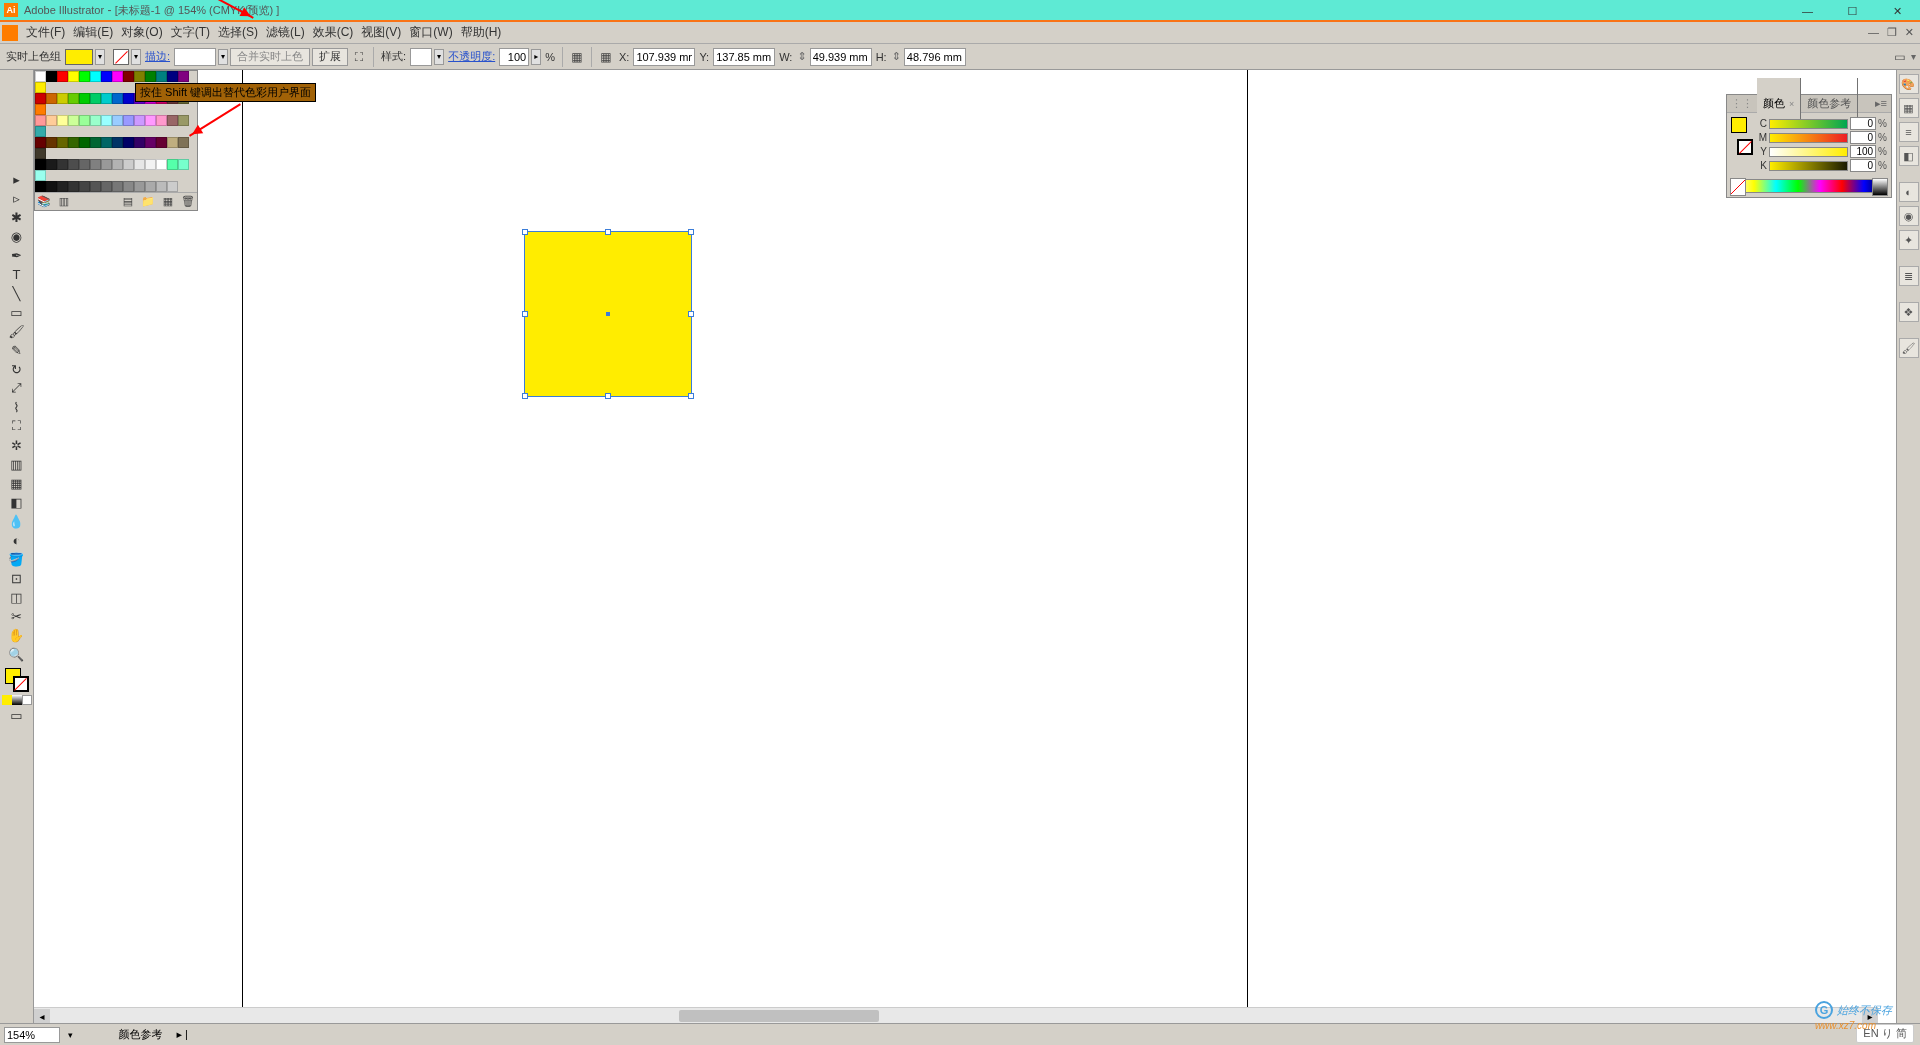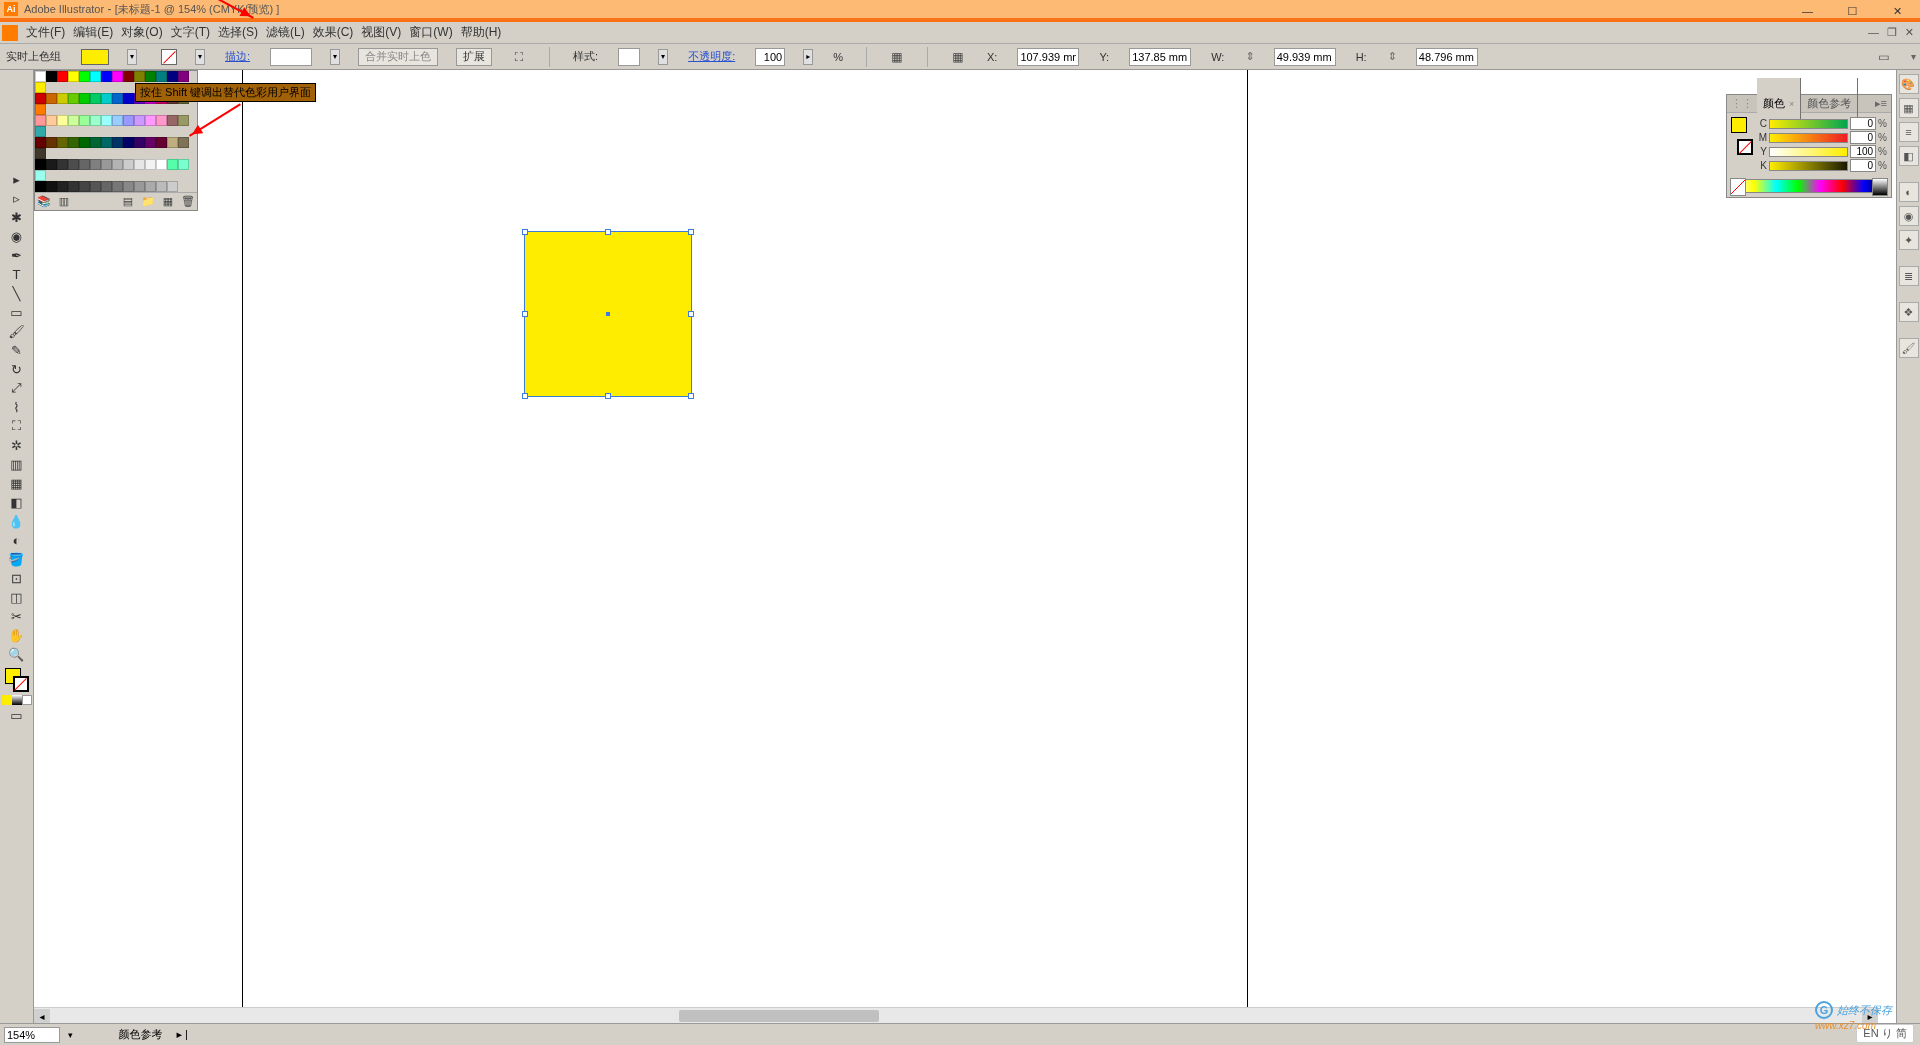--- a/index.html
+++ b/index.html
@@ -1,26 +1,26 @@
 <!DOCTYPE html>
 <html><head>
 <meta charset="utf-8">
 <style>
 *{margin:0;padding:0;box-sizing:border-box;font-family:"Microsoft YaHei",Tahoma,sans-serif;font-size:11px;user-select:none}
 body{background:#fff;overflow:hidden}
-.titlebar{height:22px;background:#fdba74;border-bottom:4px solid #f97316;display:flex;align-items:center;padding:0 4px;position:relative}
+.titlebar{height:22px;background:#5eead4;border-bottom:2px solid #f97316;display:flex;align-items:center;padding:0 4px;position:relative}
 .titlebar .ai-icon{width:14px;height:14px;background:#ff7c00;color:#fff;font-weight:bold;font-size:9px;display:flex;align-items:center;justify-content:center;margin-right:6px}
 .titlebar .title{color:#555;font-size:12px}
 .titlebar .winbtns{position:absolute;right:0;top:0;display:flex}
 .titlebar .winbtns div{width:45px;height:22px;display:flex;align-items:center;justify-content:center;color:#333}
 .menubar{height:22px;background:#d4d0c8;border-bottom:1px solid #aaa;display:flex;align-items:center;padding:0 2px}
 .menubar .ai-icon2{width:16px;height:16px;background:#ff7c00;margin-right:4px}
 .menubar .mitem{padding:2px 4px;color:#333;font-size:12px}
 .menubar .close-doc{margin-left:auto;display:flex;gap:8px;padding-right:4px;color:#555}
-.controlbar{height:26px;background:#d4d0c8;border-bottom:1px solid #999;display:flex;align-items:center;padding:0 4px;gap:18px;position:relative}
+.controlbar{height:26px;background:#d4d0c8;border-bottom:1px solid #999;display:flex;align-items:center;padding:0 4px;gap:2px;position:relative}
 .ctrl-label{color:#333;padding:0 2px}
 .ctrl-link{color:#2952cc;text-decoration:underline;padding:0 2px}
 .ctrl-input{height:18px;border:1px solid #999;background:#fff;padding:0 2px;font-size:11px}
 .ctrl-btn{height:18px;border:1px solid #999;background:#e8e5de;padding:0 6px;color:#888;font-size:11px}
 .ctrl-sep{width:1px;height:20px;background:#aaa;margin:0 3px}
 .ctrl-icon{width:18px;height:18px;border:1px solid transparent;display:flex;align-items:center;justify-content:center;font-size:12px;color:#444}
 .fill-swatch{width:28px;height:16px;border:1px solid #666;background:#ffed00;position:relative}
 .fill-dd{width:10px;height:16px;border:1px solid #999;background:#e0e0e0;display:flex;align-items:center;justify-content:center;font-size:8px}
 .stroke-swatch{width:16px;height:16px;border:1px solid #666;background:#fff;position:relative}
 .stroke-swatch::after{content:"";position:absolute;width:120%;height:1px;background:red;top:50%;left:-10%;transform:rotate(-45deg)}

